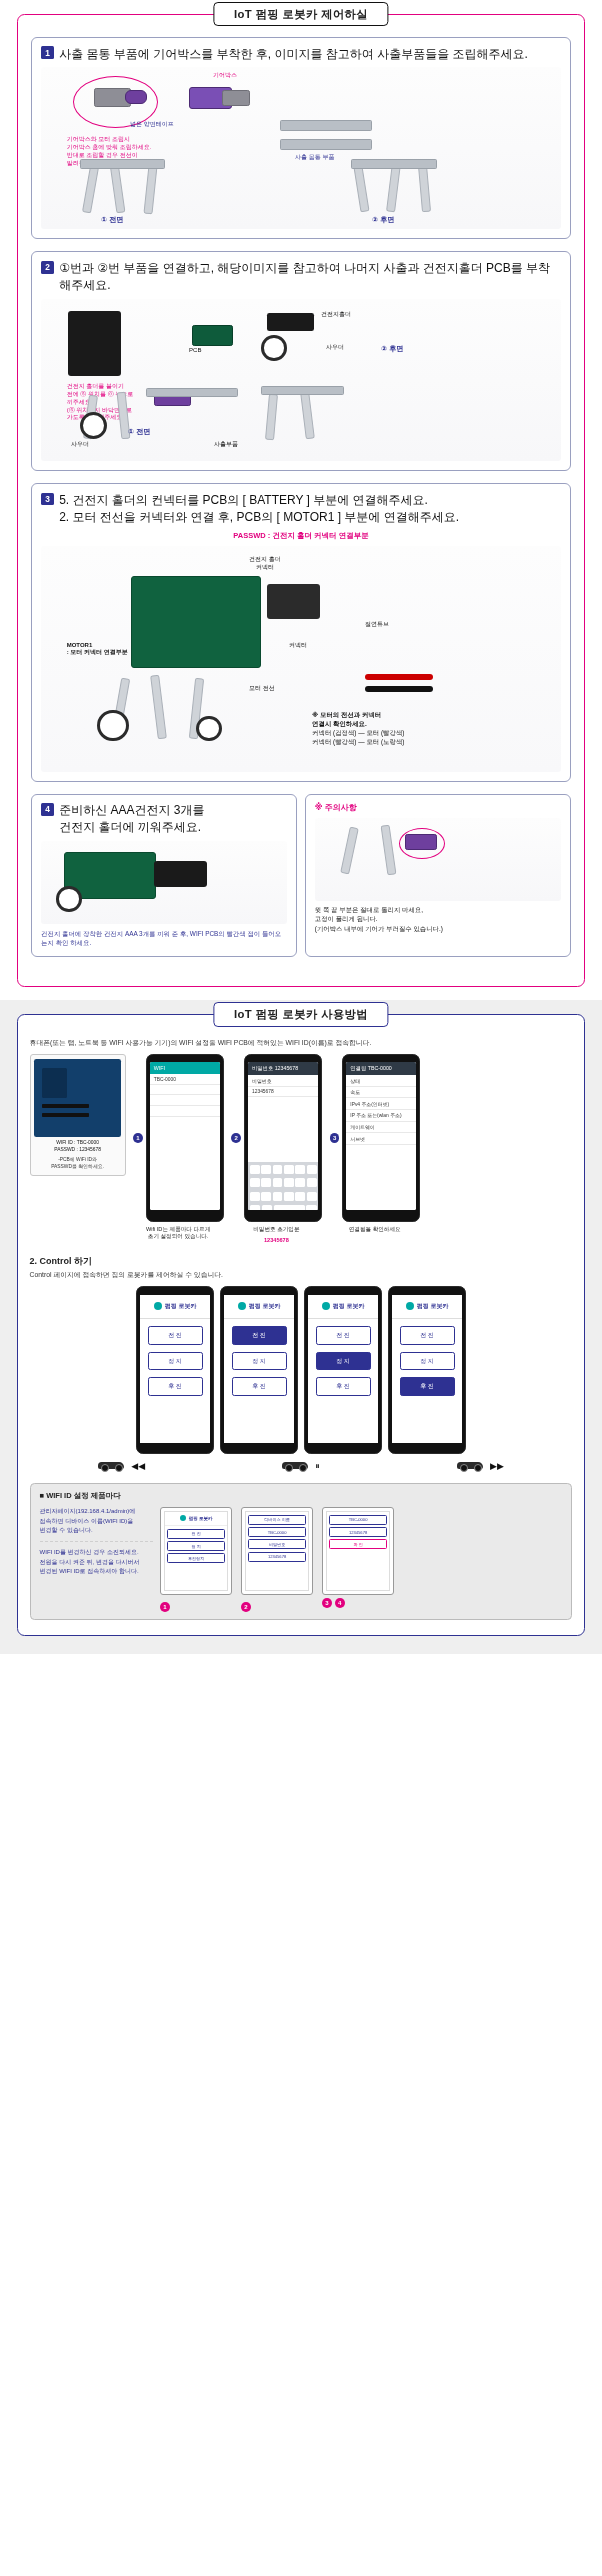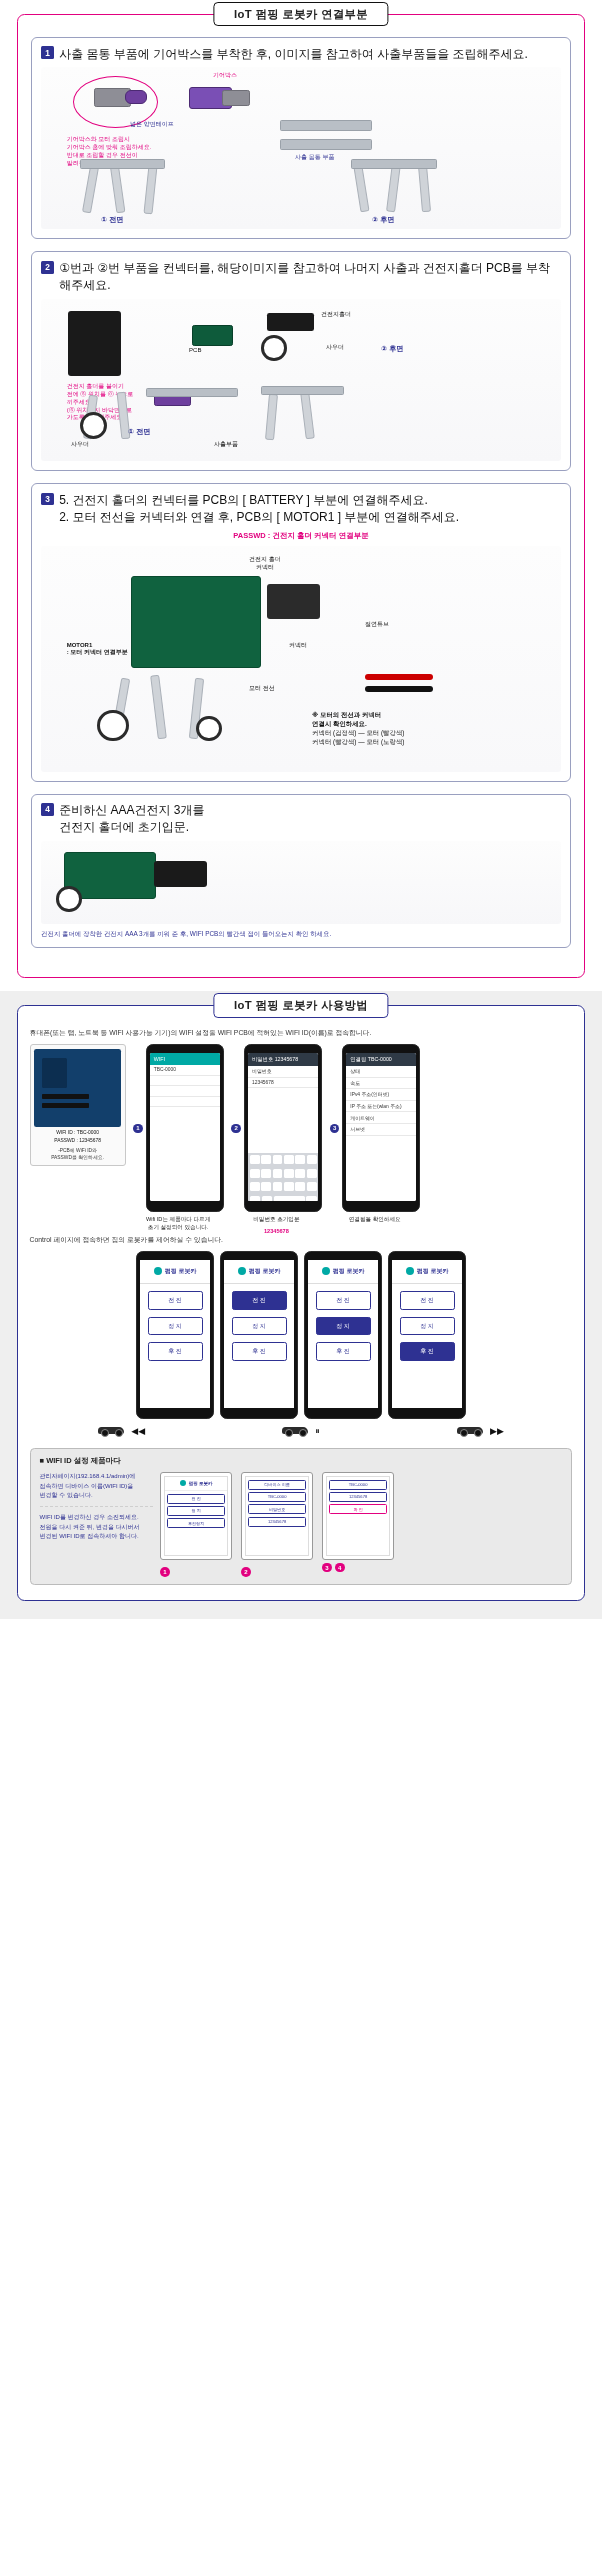--- a/index.html
+++ b/index.html
@@ -89,21 +89,21 @@
   .flexrow{display:flex;gap:7.5px;}
   .half{flex:1;}
   .hr-dot{border-top:0.8px dashed #cfcfcf;margin:6px 0;}
 </style>
 </head>
 <body>
 
 <div class="page">
 
   <div class="sec">
-    <div class="sec-title">IoT 펌핑 로봇카 연결부분</div>
+    <div class="sec-title">IoT 펌핑 로봇카 제어하실</div>
 
     <div class="box">
       <div class="box-head">
         <div class="num sq">1</div>
         <div class="head-txt">사출 몸통 부품에 기어박스를 부착한 후, 이미지를 참고하여 사출부품들을 조립해주세요.</div>
       </div>
       <div class="stage1">
 
         <div class="ellipse" style="left:32px;top:9px;width:83px;height:50px;"></div>
         <div class="gearbox" style="left:53px;top:21px;width:35px;height:16.6px;"></div>
@@ -132,21 +132,21 @@
         <div class="bar" style="left:310px;top:92px;width:84px;height:7.5px;"></div>
 
         <div class="cap capc" style="position:absolute;left:60px;top:148px;">① 전면</div>
         <div class="cap capc" style="position:absolute;left:331px;top:148px;">② 후면</div>
       </div>
     </div>
 
     <div class="box">
       <div class="box-head">
         <div class="num sq">2</div>
-        <div class="head-txt">①번과 ②번 부품을 컨넥터를, 해당이미지를 참고하여 나머지 사출과 건전지홀더 PCB를 부착해주세요.</div>
+        <div class="head-txt">①번과 ②번 부품을 연결하고, 해당이미지를 참고하여 나머지 사출과 건전지홀더 PCB를 부착해주세요.</div>
       </div>
       <div class="stage2">
         <div class="battbox" style="left:27px;top:12px;width:53px;height:65px;"></div>
         <div class="pcb" style="left:151px;top:25.6px;width:39px;height:19.6px;"></div>
         <div class="callout" style="left:148px;top:48px;color:#111;">PCB</div>
         <div class="battbox" style="left:226px;top:13.5px;width:47px;height:18px;border-radius:2.3px;"></div>
         <div class="callout" style="left:280px;top:12px;color:#111;">건전지홀더</div>
         <div class="wheel" style="left:220px;top:36px;width:19.6px;height:19.6px;"></div>
         <div class="callout" style="left:285px;top:45px;color:#111;">샤우더</div>
 
@@ -209,30 +209,42 @@
           <div class="blk">커넥터 (빨강색) — 모터 (노랑색)</div>
         </div>
       </div>
     </div>
 
     <div class="flexrow">
       <div class="box half">
         <div class="box-head">
           <div class="num sq">4</div>
           <div class="head-txt" style="white-space:pre-line;">준비하신 AAA건전지 3개를
-건전지 홀더에 초기입문.</div>
+건전지 홀더에 끼워주세요.</div>
         </div>
         <div class="stage4">
           <div class="pcbbig" style="left:22.6px;top:10.5px;width:90px;height:45px;"></div>
           <div class="battbox" style="left:113px;top:19.6px;width:53px;height:25.6px;"></div>
           <div class="wheel" style="left:15px;top:45px;width:19.6px;height:19.6px;"></div>
         </div>
         <div class="bluetxt" style="margin-top:4.5px;">건전지 홀더에 장착한 건전지 AAA 3개를 끼워 준 후, WIFI PCB의 빨간색 점이 들어오는지 확인 하세요.</div>
       </div>
 
+      <div class="box half">
+        <div style="font-size:8px;color:#e2007f;font-weight:bold;margin-bottom:4.5px;">※ 주의사항</div>
+        <div class="stage4">
+          <div class="leg" style="left:30px;top:9px;width:6.8px;height:45px;transform:rotate(12deg);"></div>
+          <div class="leg" style="left:69px;top:7.5px;width:6.8px;height:48px;transform:rotate(-8deg);"></div>
+          <div class="motor" style="left:90px;top:16.6px;width:30px;height:13.5px;"></div>
+          <div class="ellipse" style="left:84px;top:10.5px;width:44px;height:29px;"></div>
+        </div>
+        <div class="blk" style="white-space:pre-line;margin-top:4.5px;">윗 쪽 끝 부분은 절대로 돌리지 마세요,
+고정이 풀리게 됩니다.
+(기어박스 내부에 기어가 부러질수 있습니다.)</div>
+      </div>
     </div>
   </div>
 
   <div class="sec2wrap">
     <div class="sec2">
       <div class="sec-title">IoT 펌핑 로봇카 사용방법</div>
 
       <div class="step-sub">휴대폰(또는 탭, 노트북 등 WIFI 사용가능 기기)의 WIFI 설정을 WIFI PCB에 적혀있는 WIFI ID(이름)로 접속합니다.</div>
 
       <div class="flexrow" style="align-items:flex-start;">
@@ -324,20 +336,21 @@
                 <div class="listitem">IP 주소 또는(wlan 주소)</div>
                 <div class="listitem">게이트웨이</div>
                 <div class="listitem">서브넷</div>
               </div>
             </div>
           </div>
           <div class="phone-cap" style="width:90px;">연결됨을 확인하세요</div>
         </div>
       </div>
 
+      <div class="step-title" style="margin-top:10.5px;">2. Control 하기</div>
       <div class="step-sub">Control 페이지에 접속하면 집의 로봇카를 제어하실 수 있습니다.</div>
 
       <div class="phones">
         <div class="phone">
           <div class="ctrlscreen">
             <div class="ctrl-head">
               <span class="ctrl-logo">
                 <span class="dot"></span>
                 <span>펌핑 로봇카</span>
               </span>

